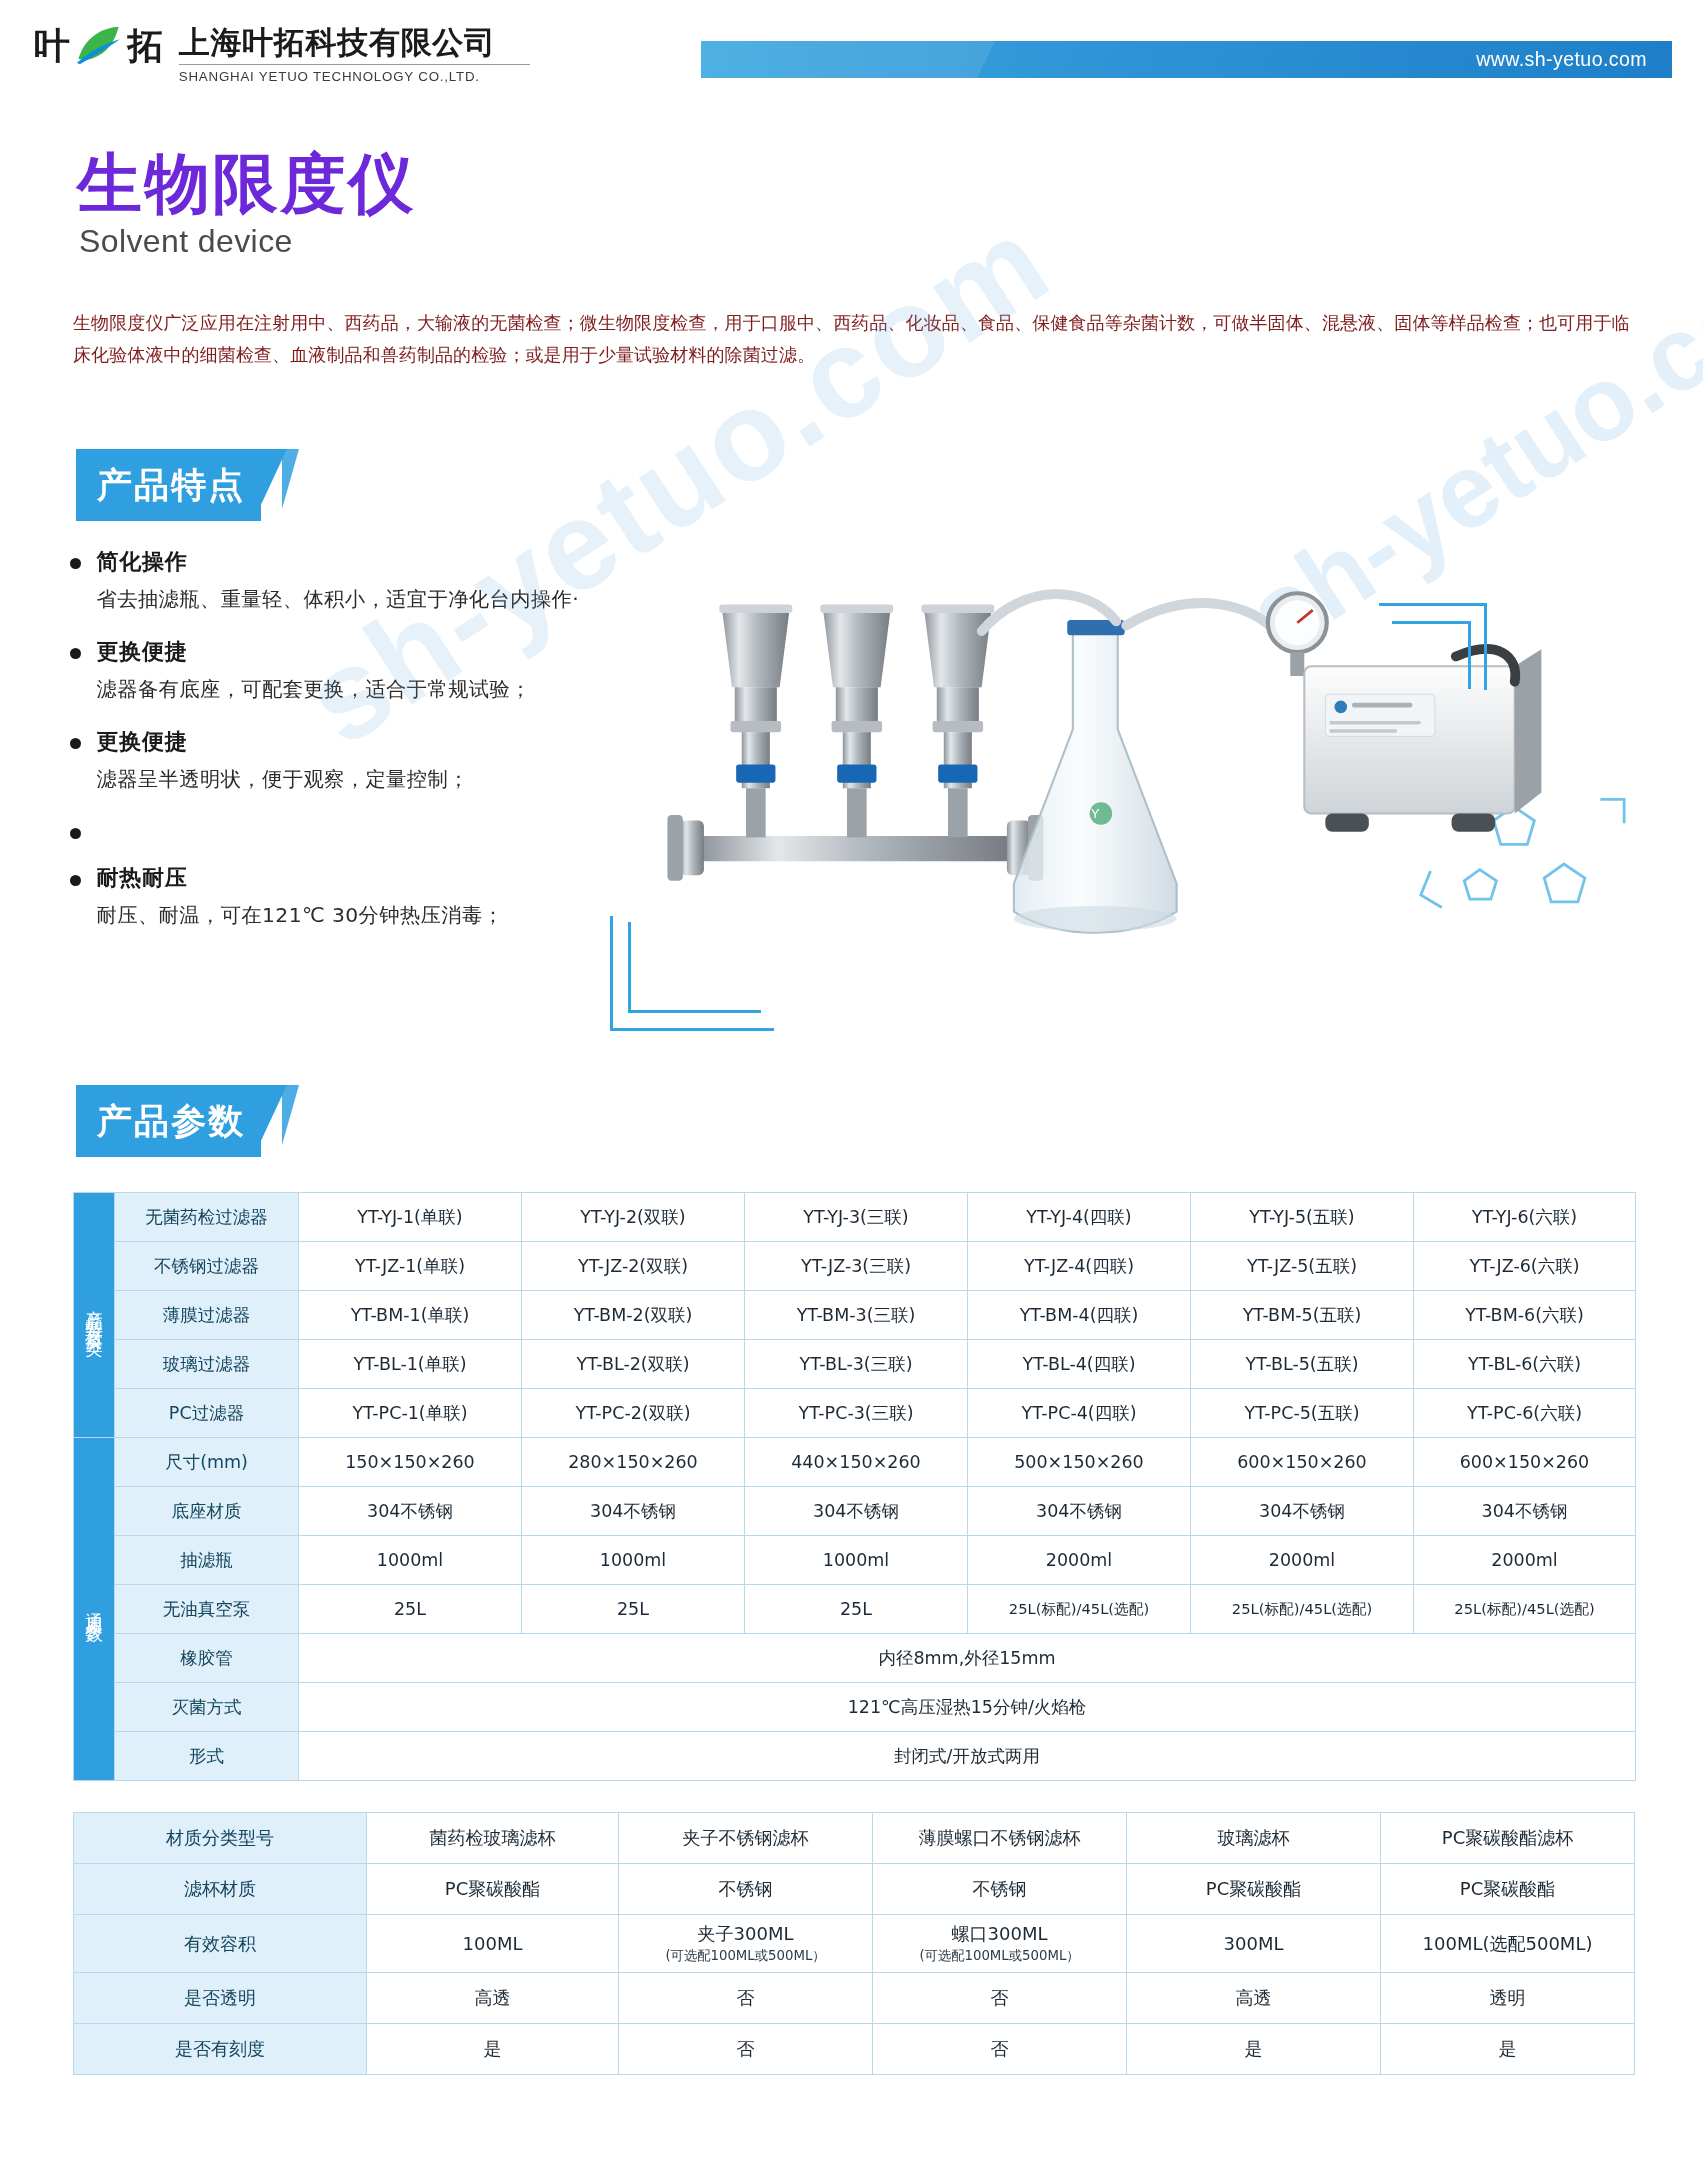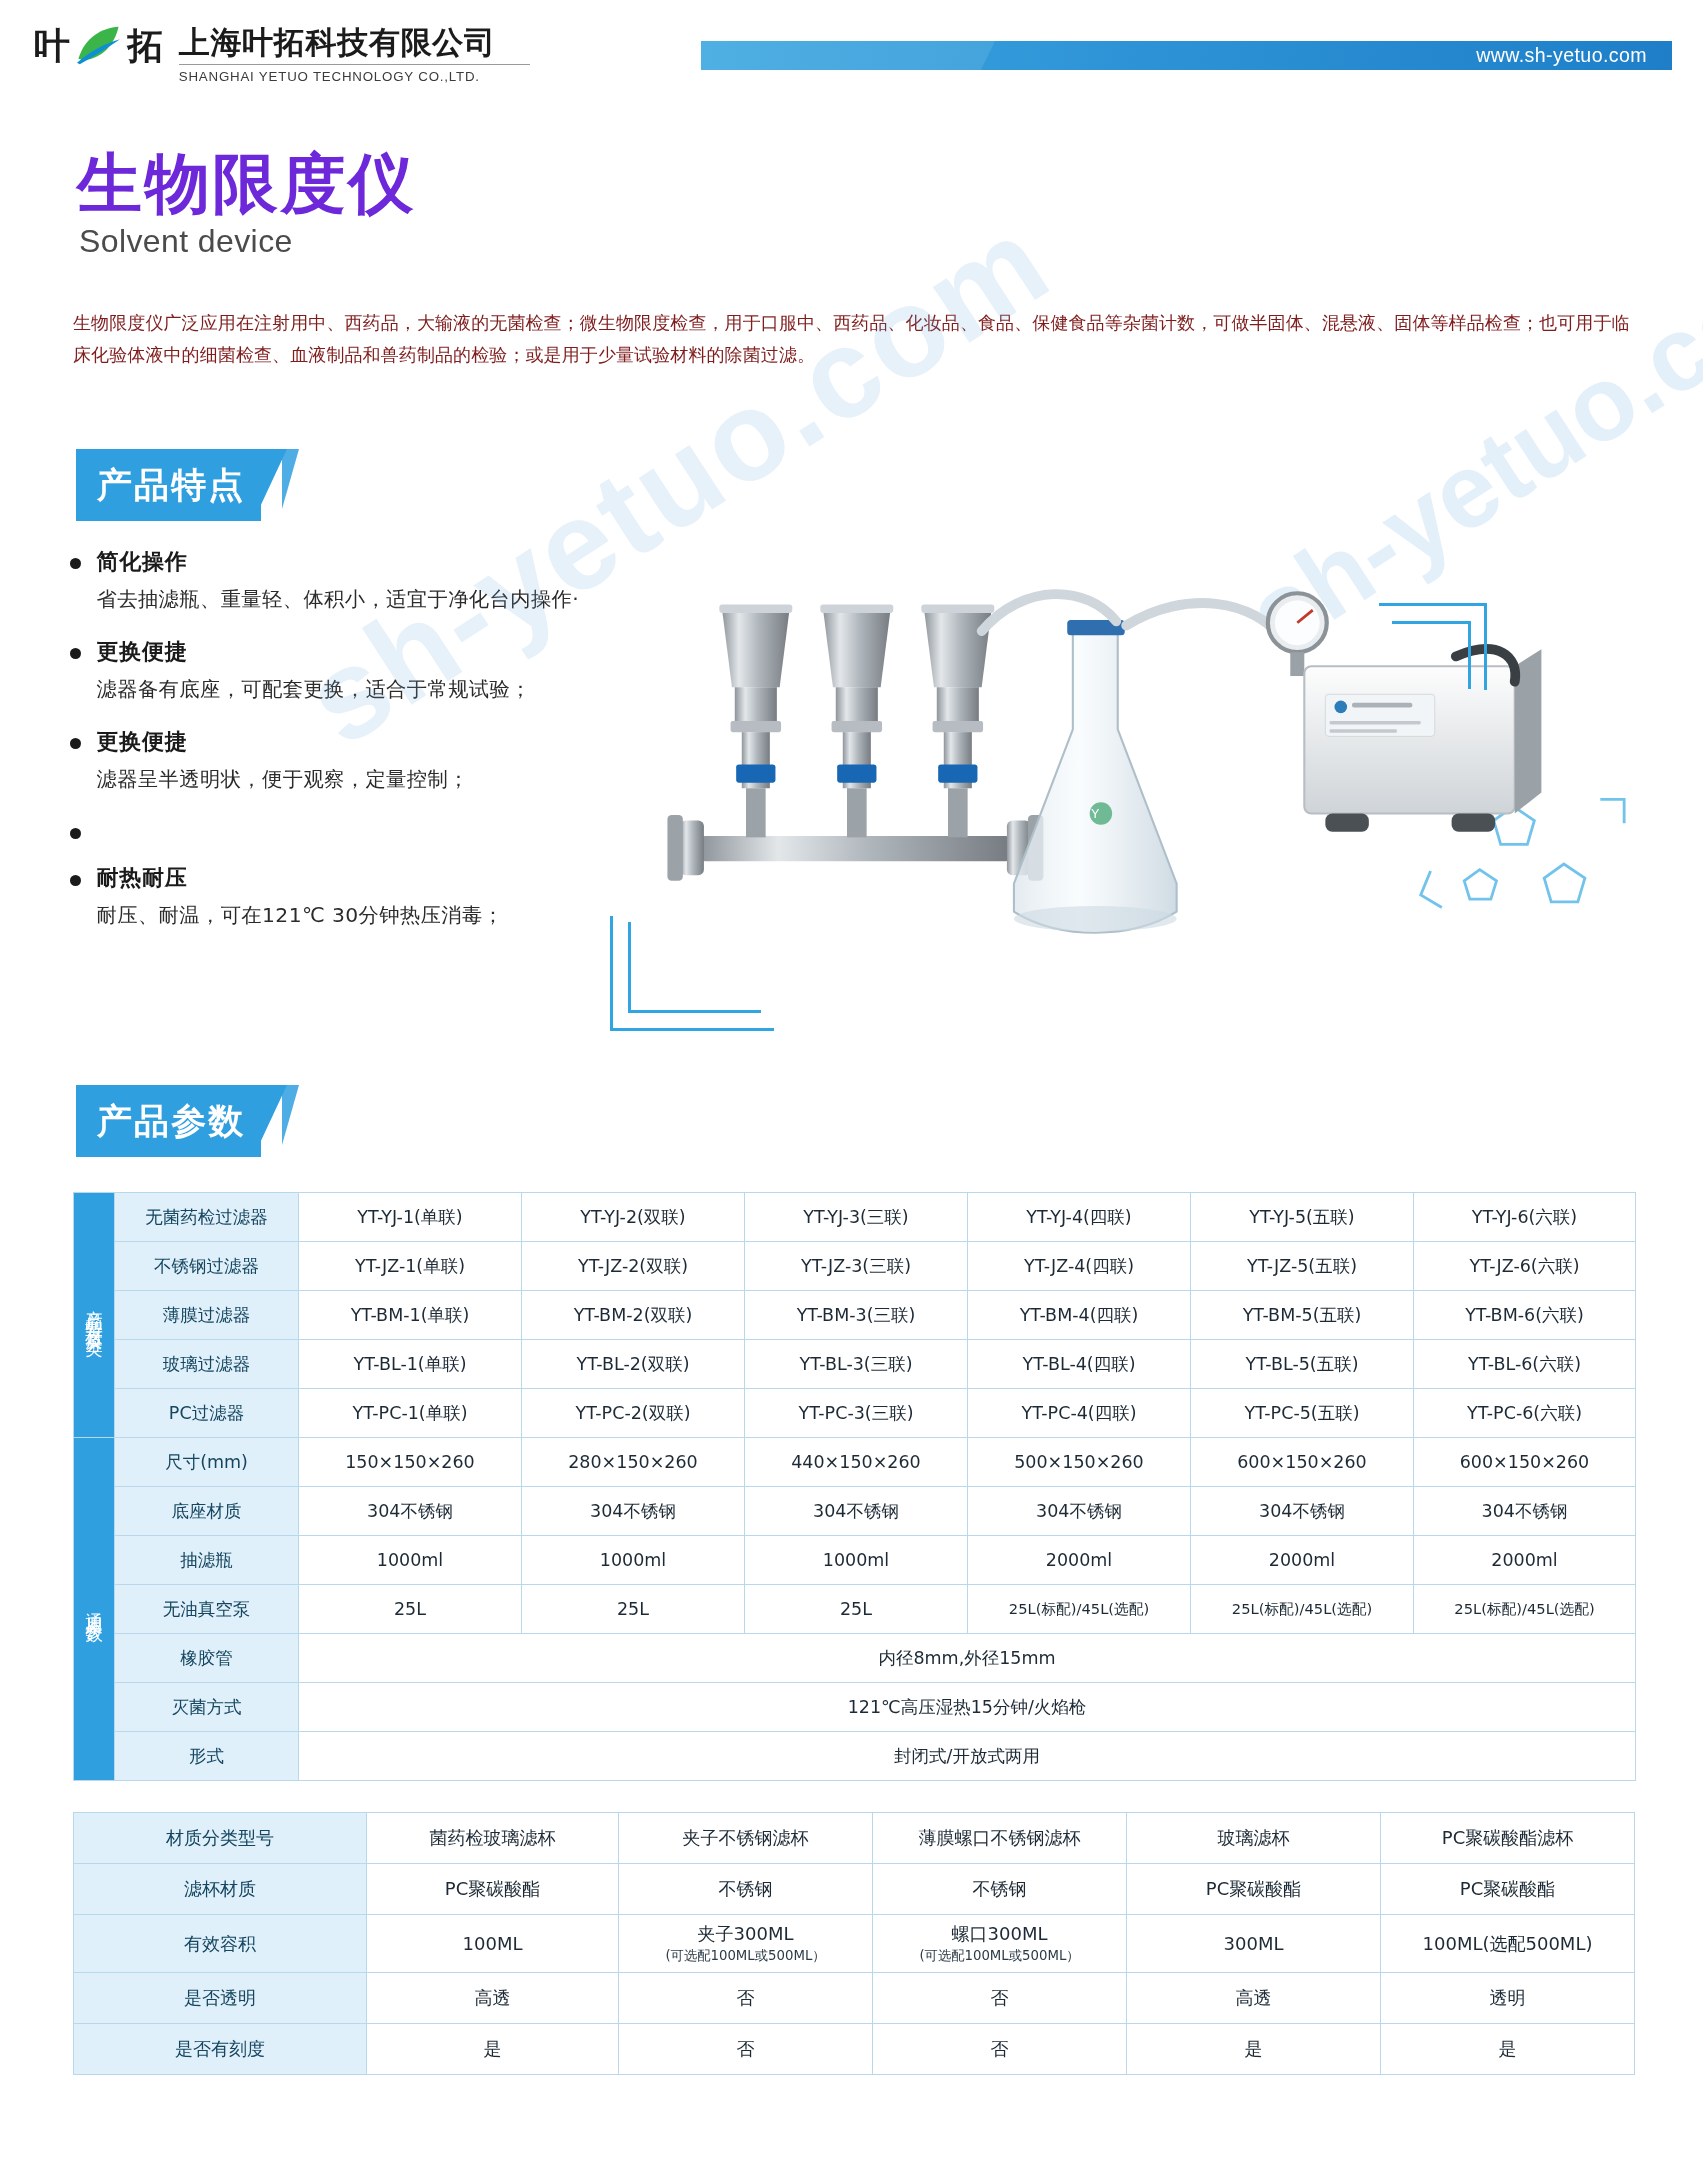--- a/index.html
+++ b/index.html
@@ -66,21 +66,21 @@
     margin-top: 4.2px;
     border-top: 0.7px solid #9a9a9a;
     padding-top: 4.2px;
     width: 351px;
   }
   .header-bar {
     position: absolute;
     left: 701px;
     top: 41px;
     right: 32px;
-    height: 29px;
+    height: 37px;
     background: linear-gradient(100deg, #3aa7e0 0%, #2e93d6 45%, #1e7fc8 100%);
     display: flex;
     align-items: center;
     justify-content: flex-end;
     overflow: hidden;
   }
   .header-bar::before {
     content: "";
     position: absolute;
     left: 0; top: 0;

